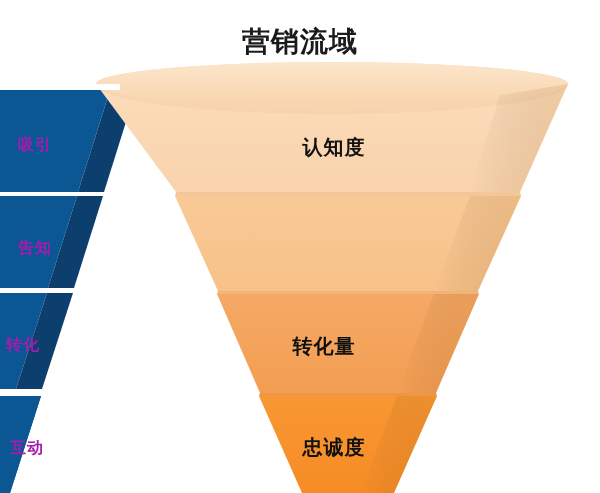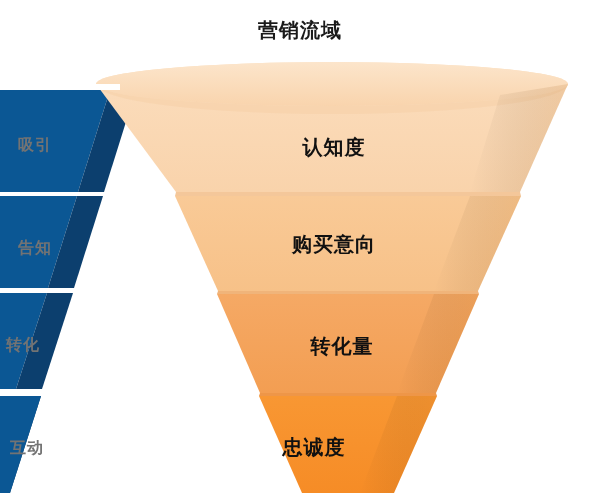--- a/index.html
+++ b/index.html
@@ -19,24 +19,24 @@
     position: absolute;
     inset: 0;
     width: 600px;
     height: 493px;
   }
 
   
   #chart-title {
     position: absolute;
     left: 0;
-    top: 8px;
+    top: 20px;
     width: 600px;
     text-align: center;
-    font-size: 20px;
+    font-size: 28px;
     font-weight: bold;
     color: #1a1a1a;
     letter-spacing: 1px;
     line-height: 44px;
     white-space: nowrap;
   }
 
   
   #funnel-canvas {
     position: absolute;
@@ -55,21 +55,21 @@
     color: #111111;
     white-space: nowrap;
     text-align: center;
     transform: translate(-50%, -50%);
     letter-spacing: 1px;
   }
   .band-label {
     position: absolute;
     font-size: 16px;
     font-weight: bold;
-    color: #737373;
+    color: #a21caf;
     white-space: nowrap;
     transform: translateY(-50%);
     letter-spacing: 1px;
   }
 </style>
 </head>
 <body>
 
 <div id="funnel-diagram">
 
@@ -170,19 +170,18 @@
   <div class="band-label" style="left:18px; top:145px;">吸引</div>
 
   <div class="band-label" style="left:18px; top:248px;">告知</div>
 
   <div class="band-label" style="left:6px; top:345px;">转化</div>
 
   <div class="band-label" style="left:10px; top:448px;">互动</div>
 
   <div class="stage-label" style="left:334px; top:147px;">认知度</div>
 
-  <div class="stage-label" style="left:334px; top:244px;">购买意向</div>
 
-  <div class="stage-label" style="left:342px; top:346px;text-align:center;">转化量</div>
+  <div class="stage-label" style="left:324px; top:346px;text-align:center;">转化量</div>
 
-  <div class="stage-label" style="left:314px; top:447px;">忠诚度</div>
+  <div class="stage-label" style="left:334px; top:447px;">忠诚度</div>
 
 </div>
 
 </body></html>

